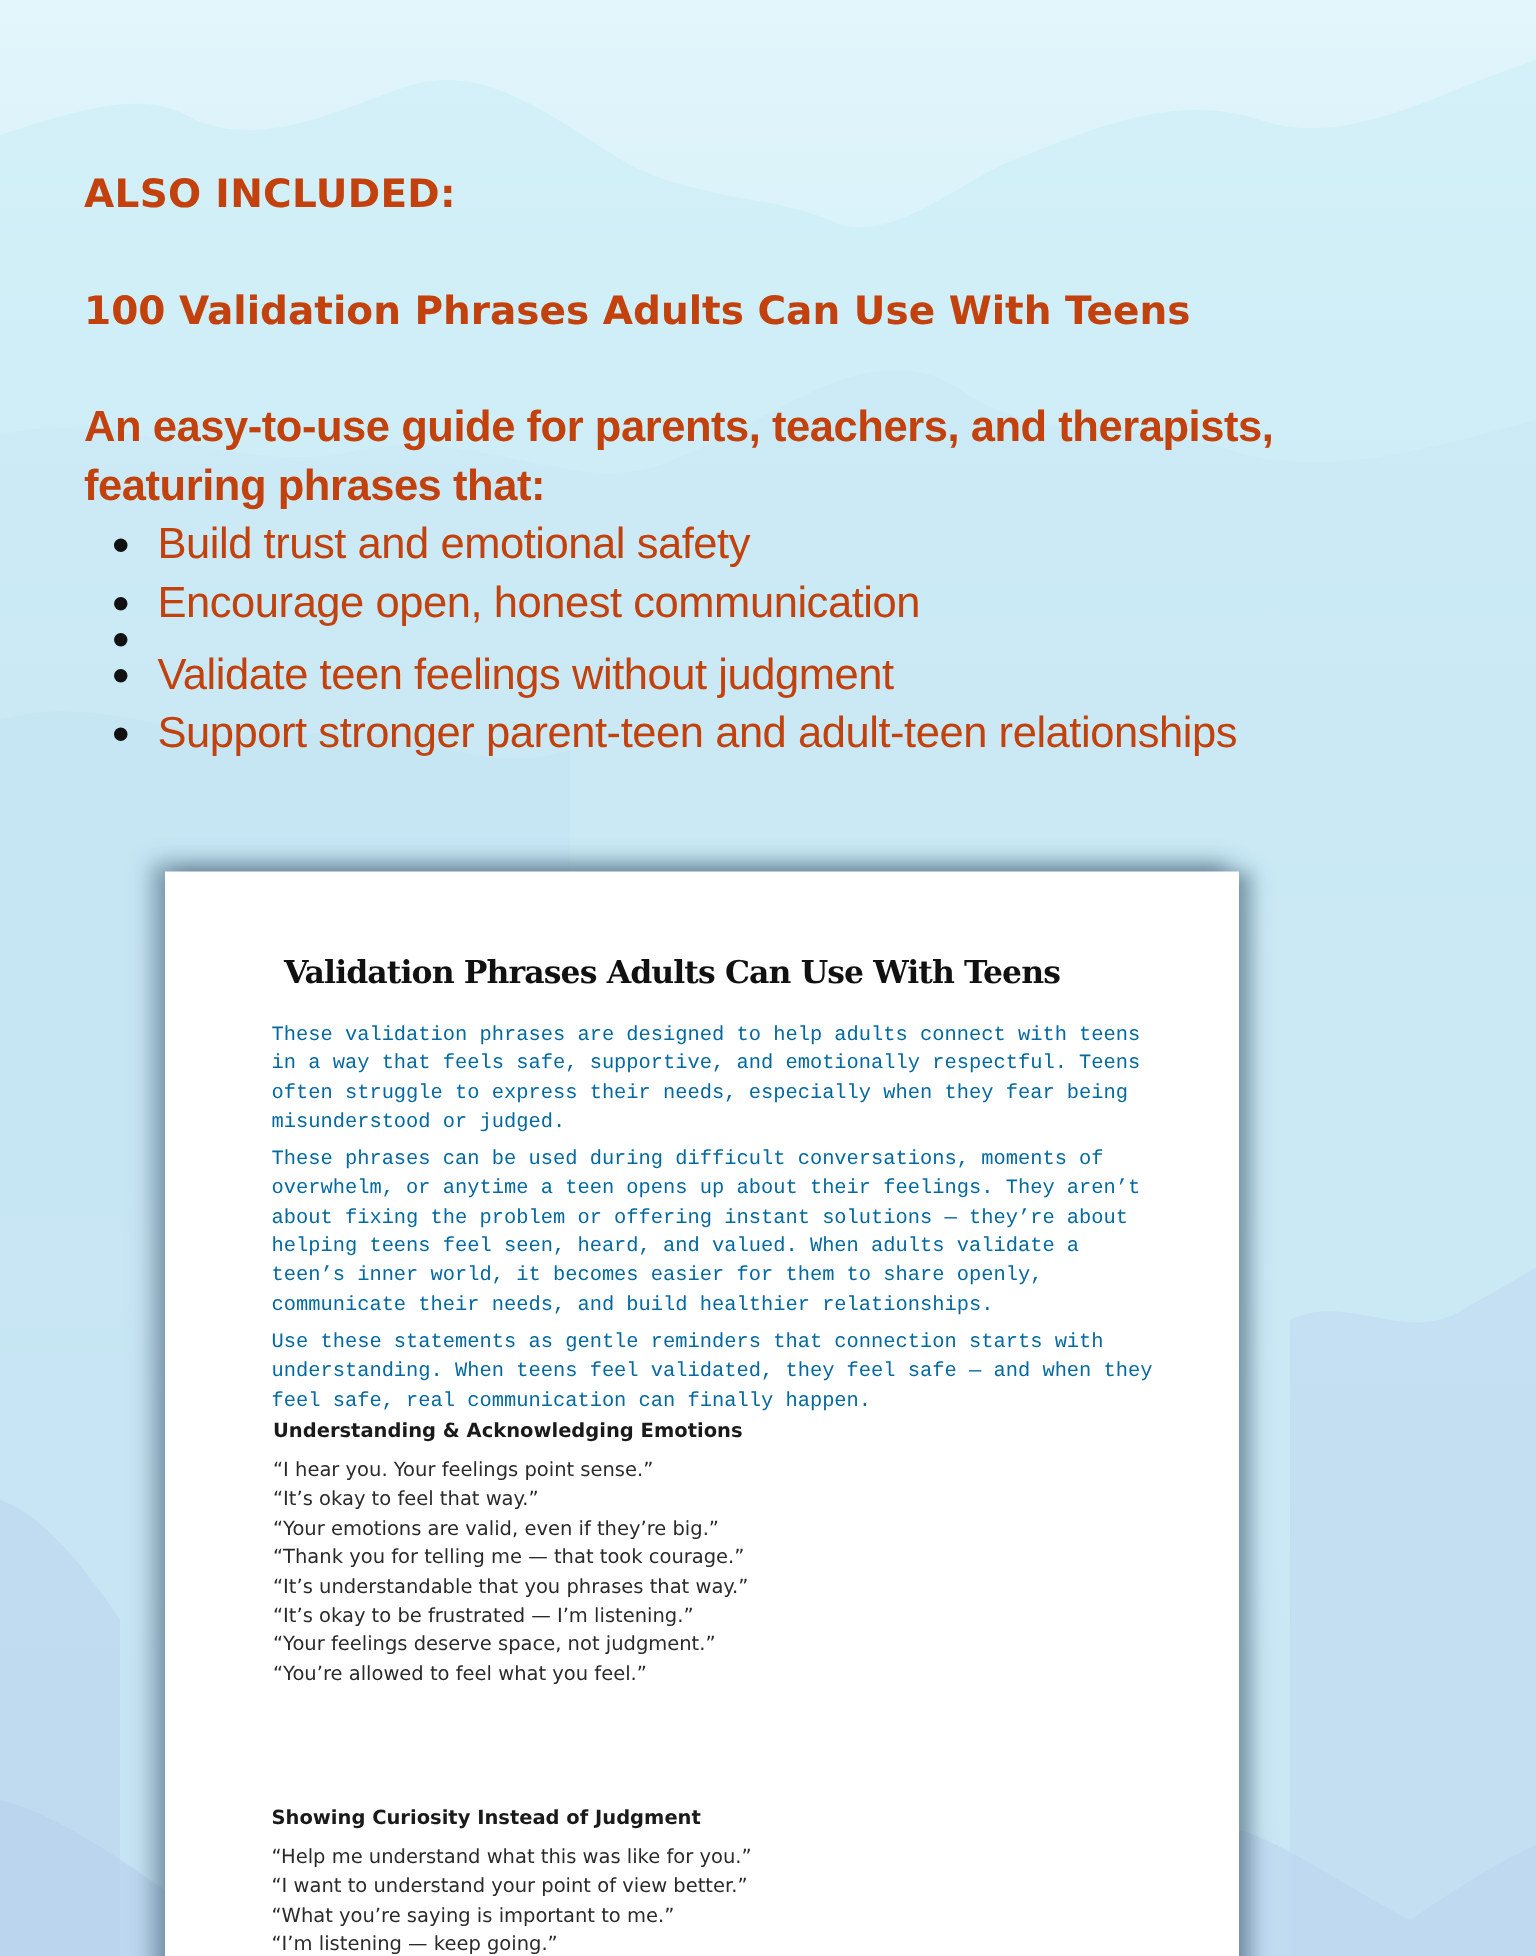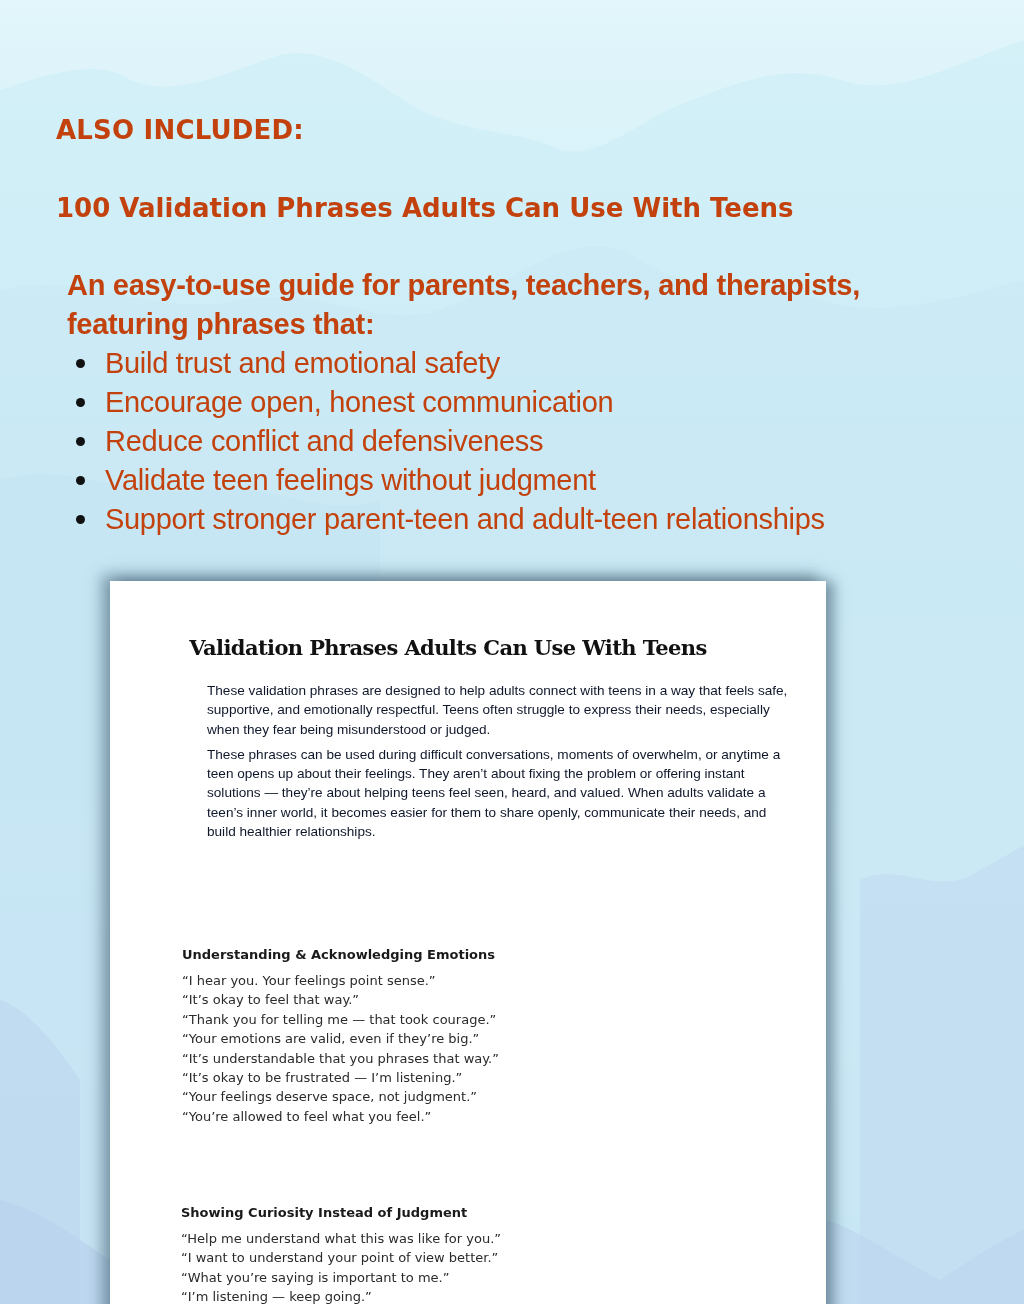--- a/index.html
+++ b/index.html
@@ -47,21 +47,21 @@
       font-size: 26px;
       margin: 38px 0 0 0;
       height: 40px;
       line-height: 40px;
     }
     .intro {
       font-family: "Liberation Sans", sans-serif;
       font-weight: bold;
       font-size: 29px;
       line-height: 39px;
-      margin: 38px 0 0 11px;
+      margin: 38px 0 0 0;
       letter-spacing: -0.3px;
     }
     ul.features {
       list-style: none;
       margin: 0;
       padding: 0 0 0 20px;
     }
     ul.features li {
       font-family: "Liberation Sans", sans-serif;
       font-weight: normal;
@@ -103,25 +103,24 @@
       top: 54px;
       left: 0;
       width: 676px;
       margin: 0;
     }
     .doc-body {
       position: absolute;
       left: 71px;
       top: 100px;
       width: 590px;
-      color: #0f172a;
-      font-family: Liberation Sans, sans-serif;
+      color: #0369a1;
+      font-family: Liberation Mono, monospace;
       font-size: 13.6px;
       line-height: 19.3px;
-      margin-left: 26px;
     }
     .doc-body p {
       margin: 0 0 6px 0;
     }
     .section-heading {
       font-family: "DejaVu Sans", sans-serif;
       font-weight: bold;
       font-size: 13px;
       color: #1a1a1a;
       margin: 0 0 6px 0;
@@ -165,47 +164,47 @@
     <li>
         <span class="bullet"></span>
         <span>Build trust and emotional safety</span>
       </li>
     <li>
         <span class="bullet"></span>
         <span>Encourage open, honest communication</span>
       </li>
     <li>
         <span class="bullet"></span>
-        <span>Reduce conflict and defensiveness</span>
       </li>
     <li>
         <span class="bullet"></span>
         <span>Validate teen feelings without judgment</span>
       </li>
     <li>
         <span class="bullet"></span>
         <span>Support stronger parent-teen and adult-teen relationships</span>
       </li>
   </ul>
 </div>
 
 <div class="doc">
   <h3 class="doc-title">Validation Phrases Adults Can Use With Teens</h3>
 
   <div class="doc-body">
     <p>These validation phrases are designed to help adults connect with teens in a way that feels safe, supportive, and emotionally respectful. Teens often struggle to express their needs, especially when they fear being misunderstood or judged.</p>
     <p>These phrases can be used during difficult conversations, moments of overwhelm, or anytime a teen opens up about their feelings. They aren’t about fixing the problem or offering instant solutions — they’re about helping teens feel seen, heard, and valued. When adults validate a teen’s inner world, it becomes easier for them to share openly, communicate their needs, and build healthier relationships.</p>
+    <p>Use these statements as gentle reminders that connection starts with understanding. When teens feel validated, they feel safe — and when they feel safe, real communication can finally happen.</p>
   </div>
 
   <div class="section sec1">
     <div class="section-heading">Understanding &amp; Acknowledging Emotions</div>
     <div class="phrase">“I hear you. Your feelings point sense.”</div>
     <div class="phrase">“It’s okay to feel that way.”</div>
+    <div class="phrase">“Your emotions are valid, even if they’re big.”</div>
     <div class="phrase">“Thank you for telling me — that took courage.”</div>
-    <div class="phrase">“Your emotions are valid, even if they’re big.”</div>
     <div class="phrase">“It’s understandable that you phrases that way.”</div>
     <div class="phrase">“It’s okay to be frustrated — I’m listening.”</div>
     <div class="phrase">“Your feelings deserve space, not judgment.”</div>
     <div class="phrase">“You’re allowed to feel what you feel.”</div>
   </div>
 
   <div class="section sec2">
     <div class="section-heading">Showing Curiosity Instead of Judgment</div>
     <div class="phrase">“Help me understand what this was like for you.”</div>
     <div class="phrase">“I want to understand your point of view better.”</div>

